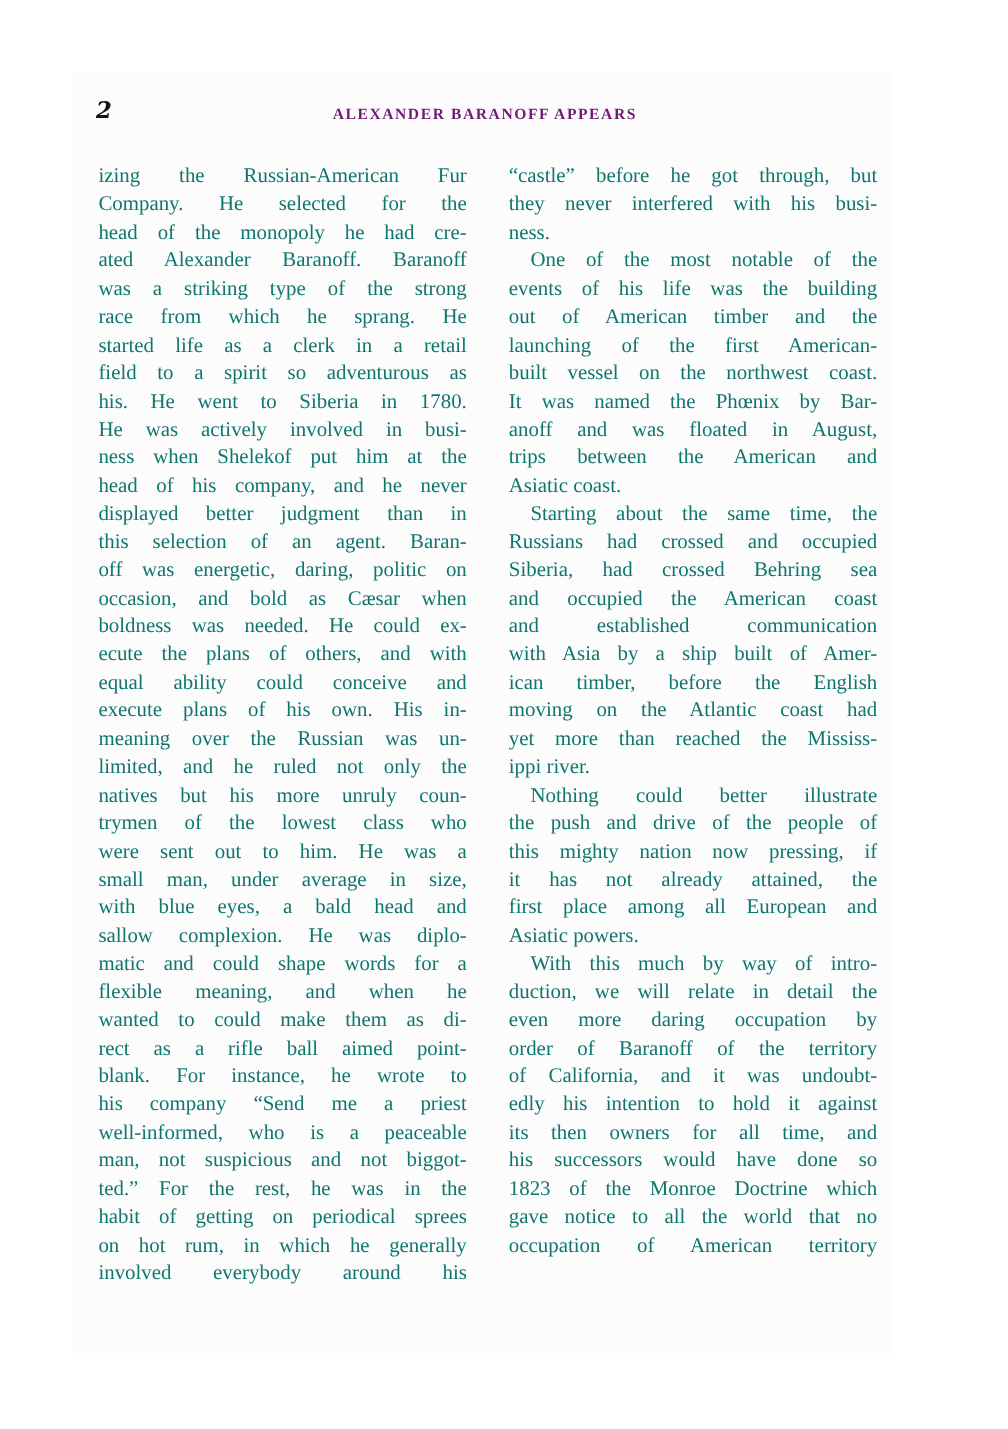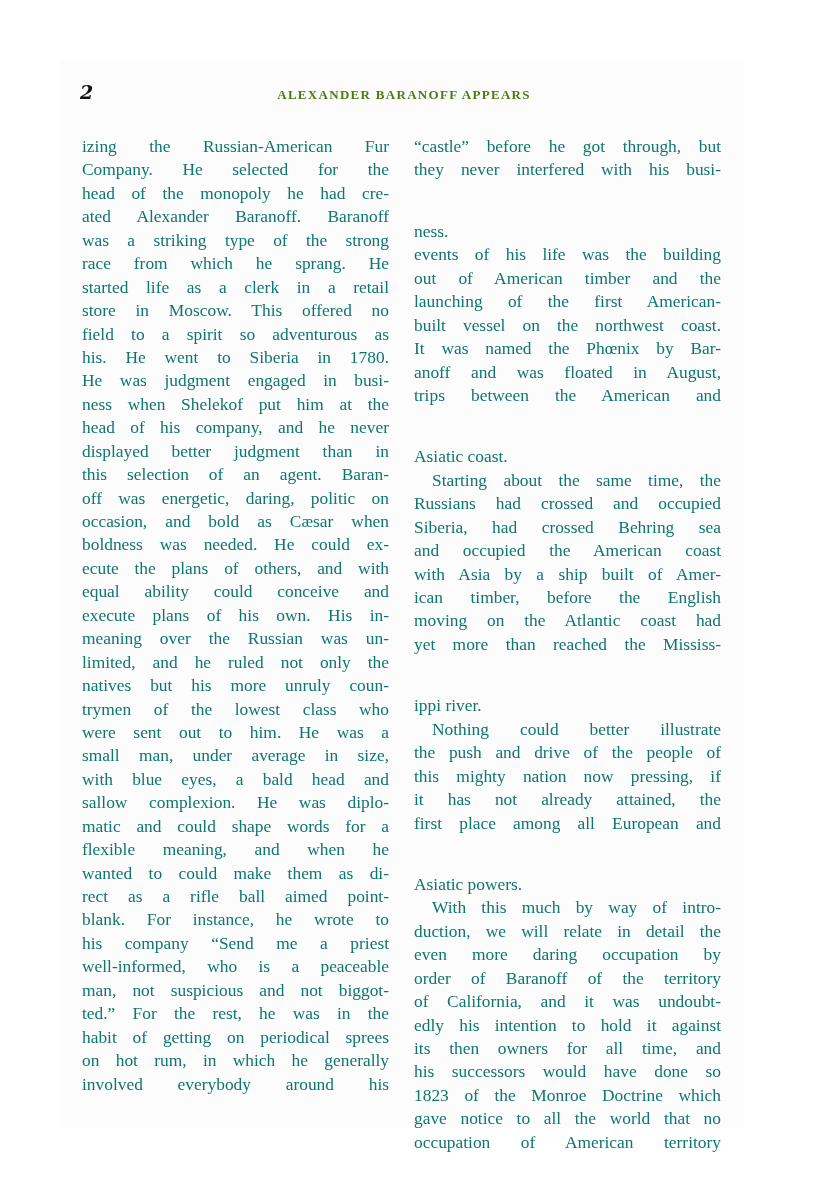--- a/index.html
+++ b/index.html
@@ -35,45 +35,44 @@
     .running-head {
       position: absolute;
       left: 0;
       width: 808px;
       top: 86px;
       text-align: center;
       font-family: "Liberation Serif", serif;
       font-weight: bold;
       font-size: 13px;
       letter-spacing: 1.3px;
-      color: #4d7c0f;
+      color: #701a75;
       line-height: 18px;
     }
     .column {
       position: absolute;
       top: 135px;
       width: 307px;
       font-family: Liberation Serif, serif;
       font-size: 17.4px;
       color: #0f766e;
     }
     .col-left { left: 82px; }
-    .col-right { left: 414px; }
+    .col-right { left: 424px; }
     .line {
       display: block;
       height: 23.45px;
       line-height: 23.45px;
       white-space: nowrap;
       text-align: justify;
       text-align-last: justify;
       overflow: visible;
     }
     .line.last {
       text-align-last: left;
-      margin-top: 38px;
     }
     .line.indent {
       padding-left: 18px;
     }
   </style>
 </head>
 <body>
 
 <div class="scan"></div>
 
@@ -81,24 +80,23 @@
 <div class="running-head">ALEXANDER BARANOFF APPEARS</div>
 
 <div class="column col-left">
     <span class="line">izing the Russian-American Fur</span>
     <span class="line">Company. He selected for the</span>
     <span class="line">head of the monopoly he had cre-</span>
     <span class="line">ated Alexander Baranoff. Baranoff</span>
     <span class="line">was a striking type of the strong</span>
     <span class="line">race from which he sprang. He</span>
     <span class="line">started life as a clerk in a retail</span>
-    <span class="line">store in Moscow. This offered no</span>
     <span class="line">field to a spirit so adventurous as</span>
     <span class="line">his. He went to Siberia in 1780.</span>
-    <span class="line">He was judgment engaged in busi-</span>
+    <span class="line">He was actively involved in busi-</span>
     <span class="line">ness when Shelekof put him at the</span>
     <span class="line">head of his company, and he never</span>
     <span class="line">displayed better judgment than in</span>
     <span class="line">this selection of an agent. Baran-</span>
     <span class="line">off was energetic, daring, politic on</span>
     <span class="line">occasion, and bold as Cæsar when</span>
     <span class="line">boldness was needed. He could ex-</span>
     <span class="line">ecute the plans of others, and with</span>
     <span class="line">equal ability could conceive and</span>
     <span class="line">execute plans of his own. His in-</span>
@@ -120,32 +118,34 @@
     <span class="line">man, not suspicious and not biggot-</span>
     <span class="line">ted.” For the rest, he was in the</span>
     <span class="line">habit of getting on periodical sprees</span>
     <span class="line">on hot rum, in which he generally</span>
     <span class="line">involved everybody around his</span>
   </div>
 <div class="column col-right">
     <span class="line">“castle” before he got through, but</span>
     <span class="line">they never interfered with his busi-</span>
     <span class="line last">ness.</span>
+    <span class="line indent">One of the most notable of the</span>
     <span class="line">events of his life was the building</span>
     <span class="line">out of American timber and the</span>
     <span class="line">launching of the first American-</span>
     <span class="line">built vessel on the northwest coast.</span>
     <span class="line">It was named the Phœnix by Bar-</span>
     <span class="line">anoff and was floated in August,</span>
     <span class="line">trips between the American and</span>
     <span class="line last">Asiatic coast.</span>
     <span class="line indent">Starting about the same time, the</span>
     <span class="line">Russians had crossed and occupied</span>
     <span class="line">Siberia, had crossed Behring sea</span>
     <span class="line">and occupied the American coast</span>
+    <span class="line">and established communication</span>
     <span class="line">with Asia by a ship built of Amer-</span>
     <span class="line">ican timber, before the English</span>
     <span class="line">moving on the Atlantic coast had</span>
     <span class="line">yet more than reached the Mississ-</span>
     <span class="line last">ippi river.</span>
     <span class="line indent">Nothing could better illustrate</span>
     <span class="line">the push and drive of the people of</span>
     <span class="line">this mighty nation now pressing, if</span>
     <span class="line">it has not already attained, the</span>
     <span class="line">first place among all European and</span>

